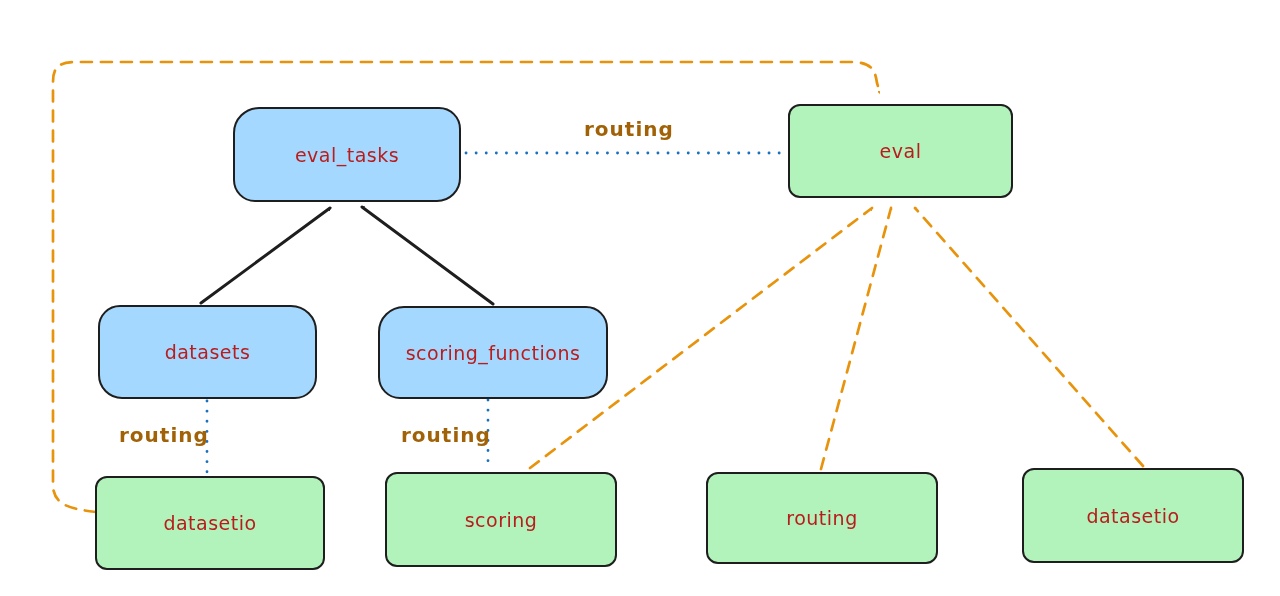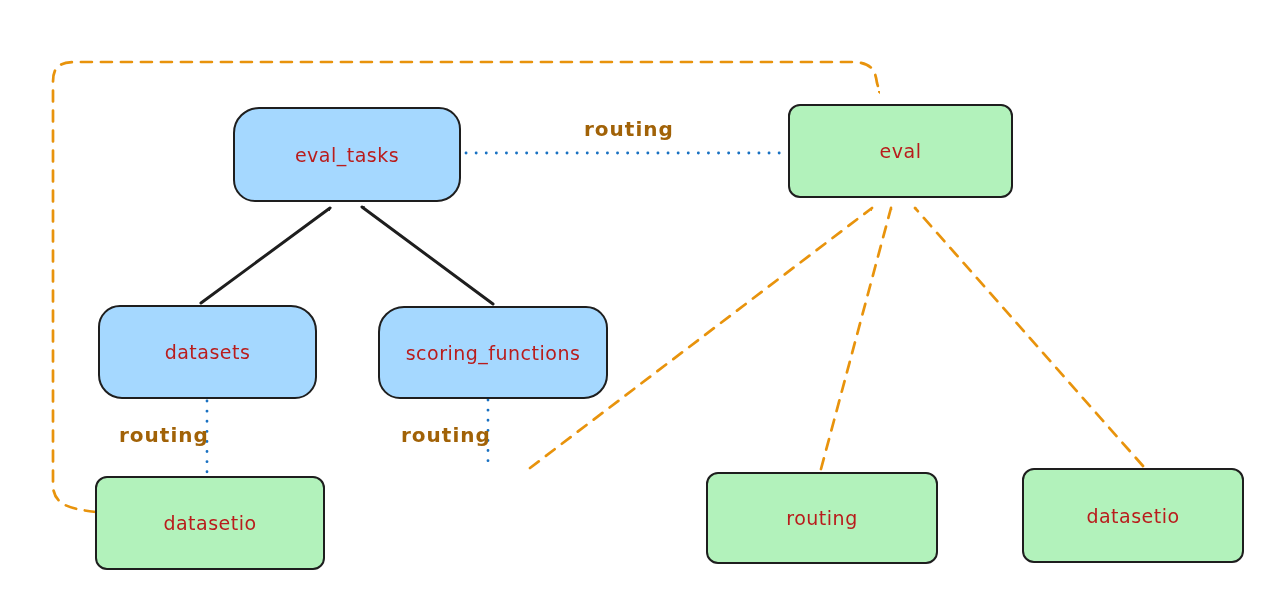--- a/index.html
+++ b/index.html
@@ -86,20 +86,23 @@
   </div>
 
   <div class="node blue r2" style="left:98px; top:305px; width:219px; height:94px;">
     <span>datasets</span>
   </div>
 
   <div class="node green r1" style="left:95px; top:476px; width:230px; height:94px;">
     <span>datasetio</span>
   </div>
 
+  <div class="node green r2" style="left:385px; top:472px; width:232px; height:95px;">
+    <span>scoring</span>
+  </div>
 
   <div class="node green r1" style="left:706px; top:472px; width:232px; height:92px;">
     <span>routing</span>
   </div>
 
   <div class="node green r2" style="left:1022px; top:468px; width:222px; height:95px;">
     <span>datasetio</span>
   </div>
 
   <div class="routing-label" style="left:584px; top:117px;">routing</div>

